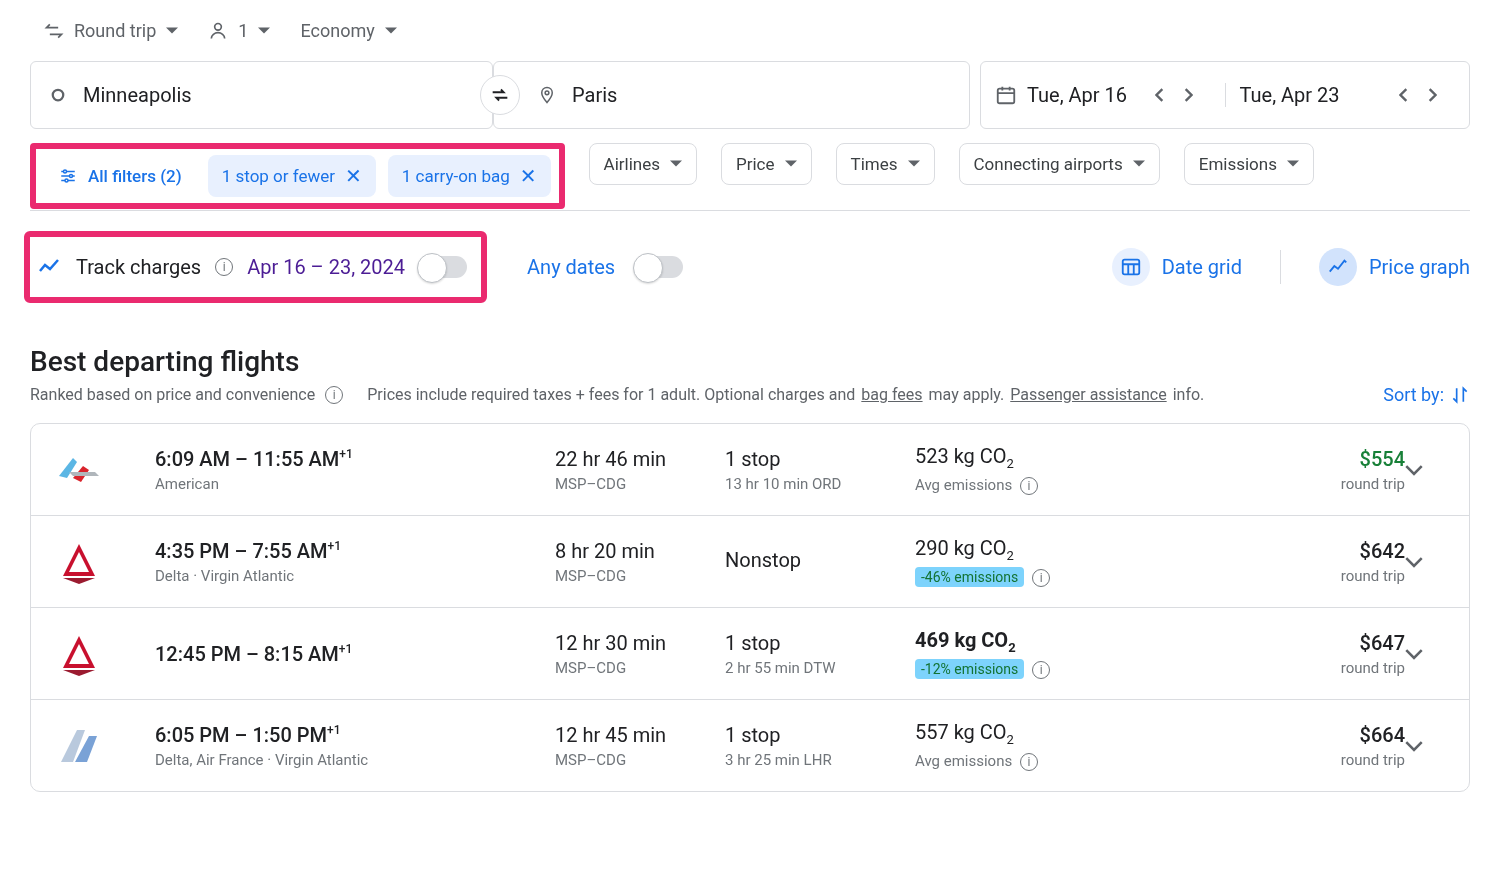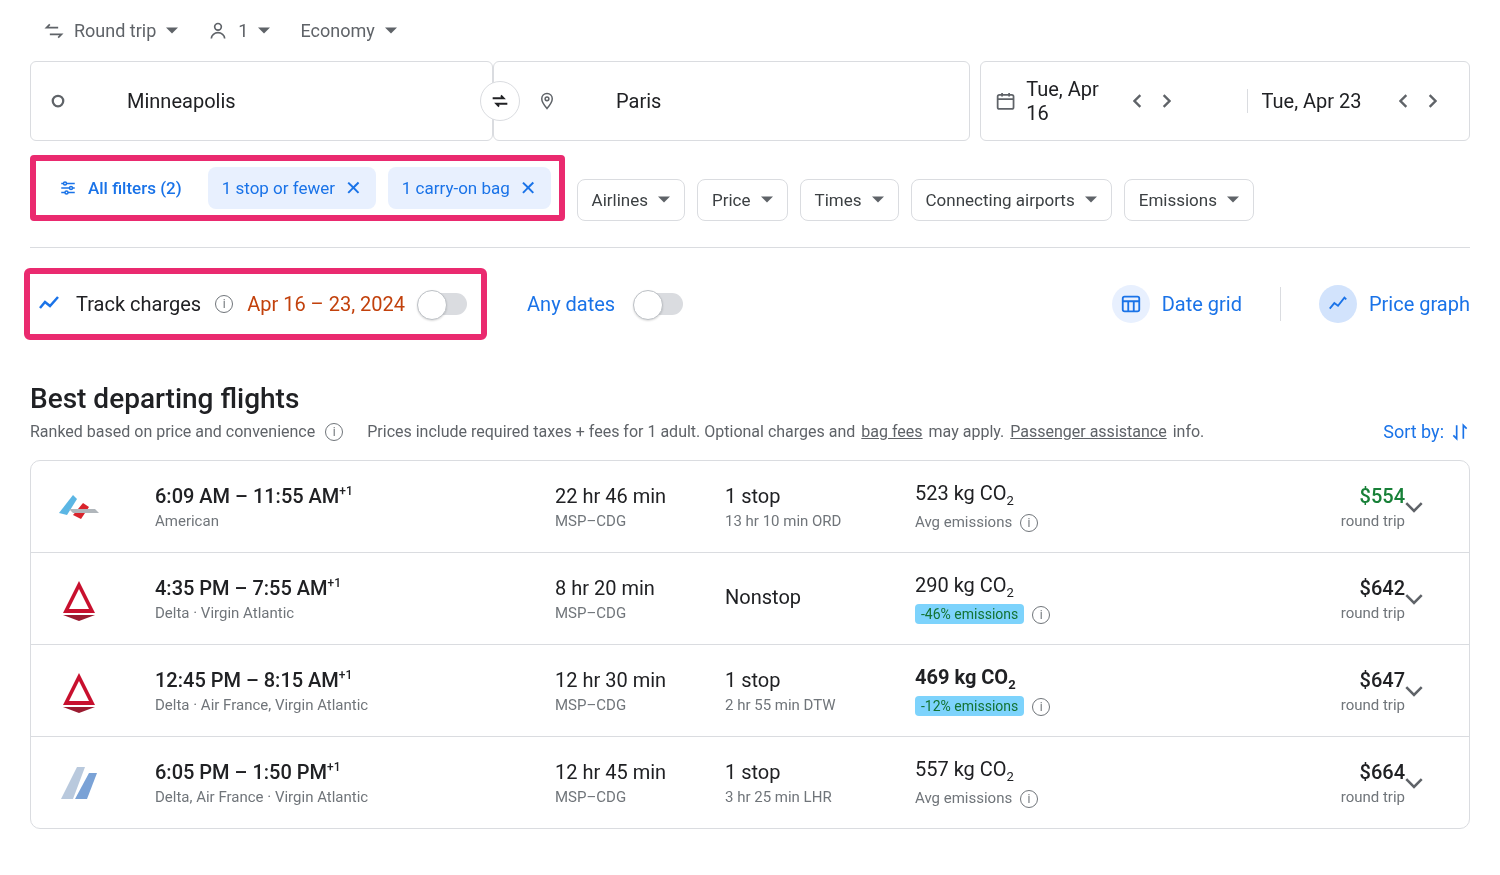--- a/index.html
+++ b/index.html
@@ -14,25 +14,24 @@
   .opt-item { display: flex; align-items: center; gap: 10px; color: #5f6368; font-size: 18px; cursor: pointer; }
 
   .search-row { display: flex; gap: 10px; margin-bottom: 14px; }
   .loc-group { display: flex; position: relative; flex: 1; }
   .field {
     border: 1px solid #dadce0;
     border-radius: 6px;
     display: flex;
     align-items: center;
     padding: 0 18px;
-    height: 80px;
+    height: 68px;
     font-size: 20px;
     color: #202124;
     background: #fff;
-    gap: 44px;
   }
   .loc-from { flex: 1; padding-right: 30px; }
   .loc-to { flex: 1; padding-left: 44px; }
   .swap-btn {
     position: absolute;
     left: calc(50% - 20px);
     top: 50%;
     transform: translateY(-50%);
     width: 40px; height: 40px;
     border-radius: 50%;
@@ -42,21 +41,21 @@
     cursor: pointer;
     z-index: 2;
   }
   .field .ic { margin-right: 16px; color: #5f6368; }
   .date-field { width: 490px; display: flex; padding: 0; }
   .date-half { flex: 1; display: flex; align-items: center; padding: 0 14px; gap: 10px; }
   .date-half + .date-half { border-left: 1px solid #dadce0; }
   .date-arrows { display: flex; gap: 0; margin-left: auto; }
   .date-arrows span { width: 28px; text-align: center; color: #5f6368; cursor: pointer; }
 
-  .filters-row { display: flex; gap: 12px; align-items: flex-end; border-bottom: 1px solid #dadce0; padding-bottom: 26px; }
+  .filters-row { display: flex; gap: 24px; align-items: flex-start; border-bottom: 1px solid #dadce0; padding-bottom: 1px; }
   .hl-box {
     border: 6px solid #ea2a6f;
     border-radius: 4px;
     padding: 6px 8px;
     display: flex; gap: 12px; align-items: center;
   }
   .chip, .chip-filled, .chip-outline {
     height: 42px;
     border-radius: 8px;
     display: inline-flex;
@@ -76,21 +75,21 @@
     padding: 20px 0 12px;
   }
   .hl-box2 {
     border: 6px solid #ea2a6f;
     border-radius: 6px;
     padding: 18px 14px 18px 8px;
     display: flex; gap: 14px; align-items: center;
     margin-left: -6px;
   }
   .track-label { display: flex; align-items: center; gap: 10px; font-size: 20px; }
-  .track-date { color: #c2410c; font-size: 20px; }
+  .track-date { color: #4c1d95; font-size: 20px; }
   .toggle {
     width: 48px; height: 22px; border-radius: 20px;
     background: #dadce0; position: relative; cursor: pointer;
   }
   .toggle::after {
     content: ""; position: absolute; top: -3px; left: -2px;
     width: 28px; height: 28px; border-radius: 50%;
     background: #fff; border: 1px solid #bdc1c6;
     box-shadow: 0 1px 2px rgba(0,0,0,0.15);
   }
@@ -400,21 +399,20 @@
     </div>
   </div>
     <div class="flight-row">
     <div class="f-logo">
       <svg width="48" height="48" viewBox="0 0 48 48">
           <use href="#logo-delta"></use>
         </svg>
     </div>
     <div class="f-col">
       <div class="f-time">12:45 PM – 8:15 AM<sup>+1</sup></div>
-      <div class="f-sub">Delta · Air France, Virgin Atlantic</div>
     </div>
     <div class="f-col">
       <div class="f-time" style="font-weight:400">12 hr 30 min</div>
       <div class="f-sub">MSP–CDG</div>
     </div>
     <div class="f-col">
       <div class="f-time" style="font-weight:400">1 stop</div>
       <div class="f-sub">2 hr 55 min DTW</div>
     </div>
     <div class="f-col">

